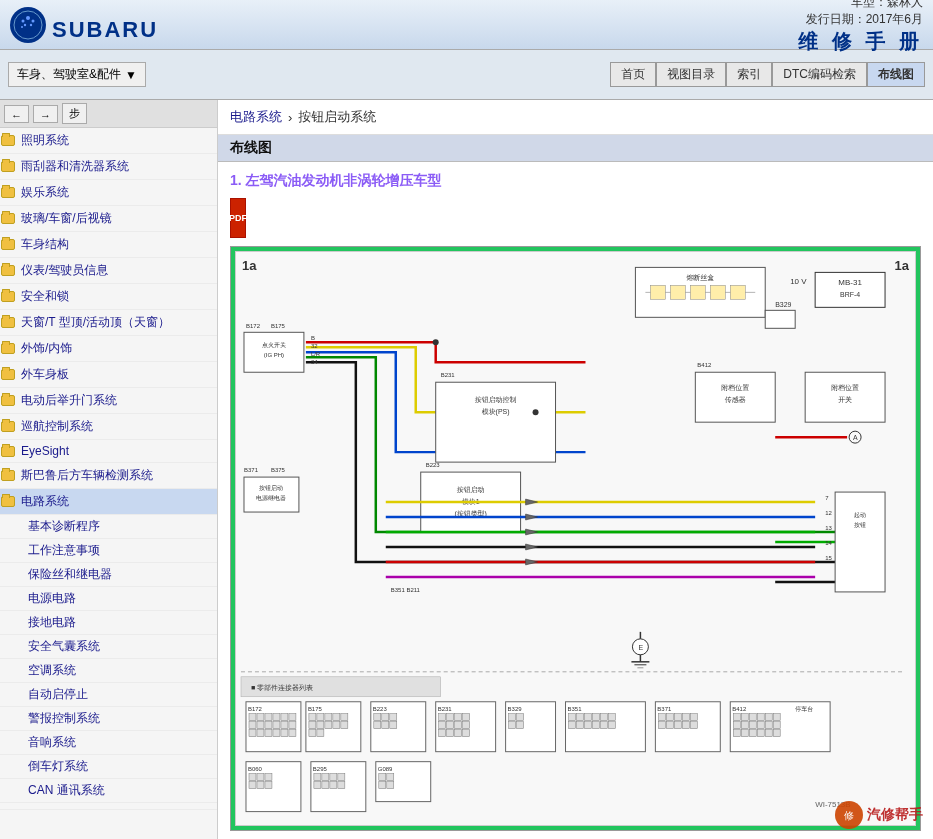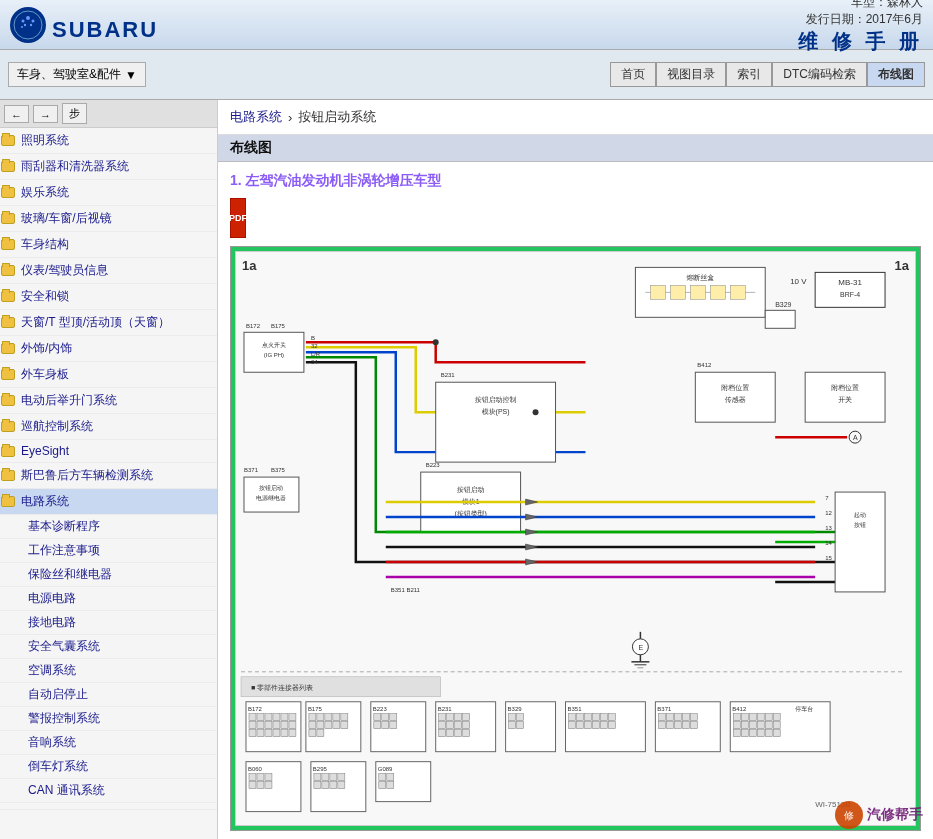--- a/index.html
+++ b/index.html
@@ -54,21 +54,21 @@
     
     .content::-webkit-scrollbar { width: 8px; }
     .content::-webkit-scrollbar-track { background: #e0e0e0; }
     .content::-webkit-scrollbar-thumb { background: #999; }
     .sidebar::-webkit-scrollbar { width: 6px; }
     .sidebar::-webkit-scrollbar-track { background: #e0e0e0; }
     .sidebar::-webkit-scrollbar-thumb { background: #999; }
 
     
     .watermark { position: fixed; bottom: 10px; right: 10px; display: flex; align-items: center; gap: 4px; opacity: 0.9; z-index: 100; }
-    .watermark-text { font-size: 14px; font-weight: bold; color: #701a75; }
+    .watermark-text { font-size: 14px; font-weight: bold; color: #b91c1c; }
     .watermark-icon { width: 28px; height: 28px; background: #cc4400; border-radius: 50%; display: flex; align-items: center; justify-content: center; }
     .watermark-icon svg { width: 20px; height: 20px; fill: white; }
   </style>
 </head>
 <body>
 
 <div class="header">
   <div class="header-logo">
     <div class="subaru-logo">
       <svg viewBox="0 0 30 30" xmlns="http://www.w3.org/2000/svg">

